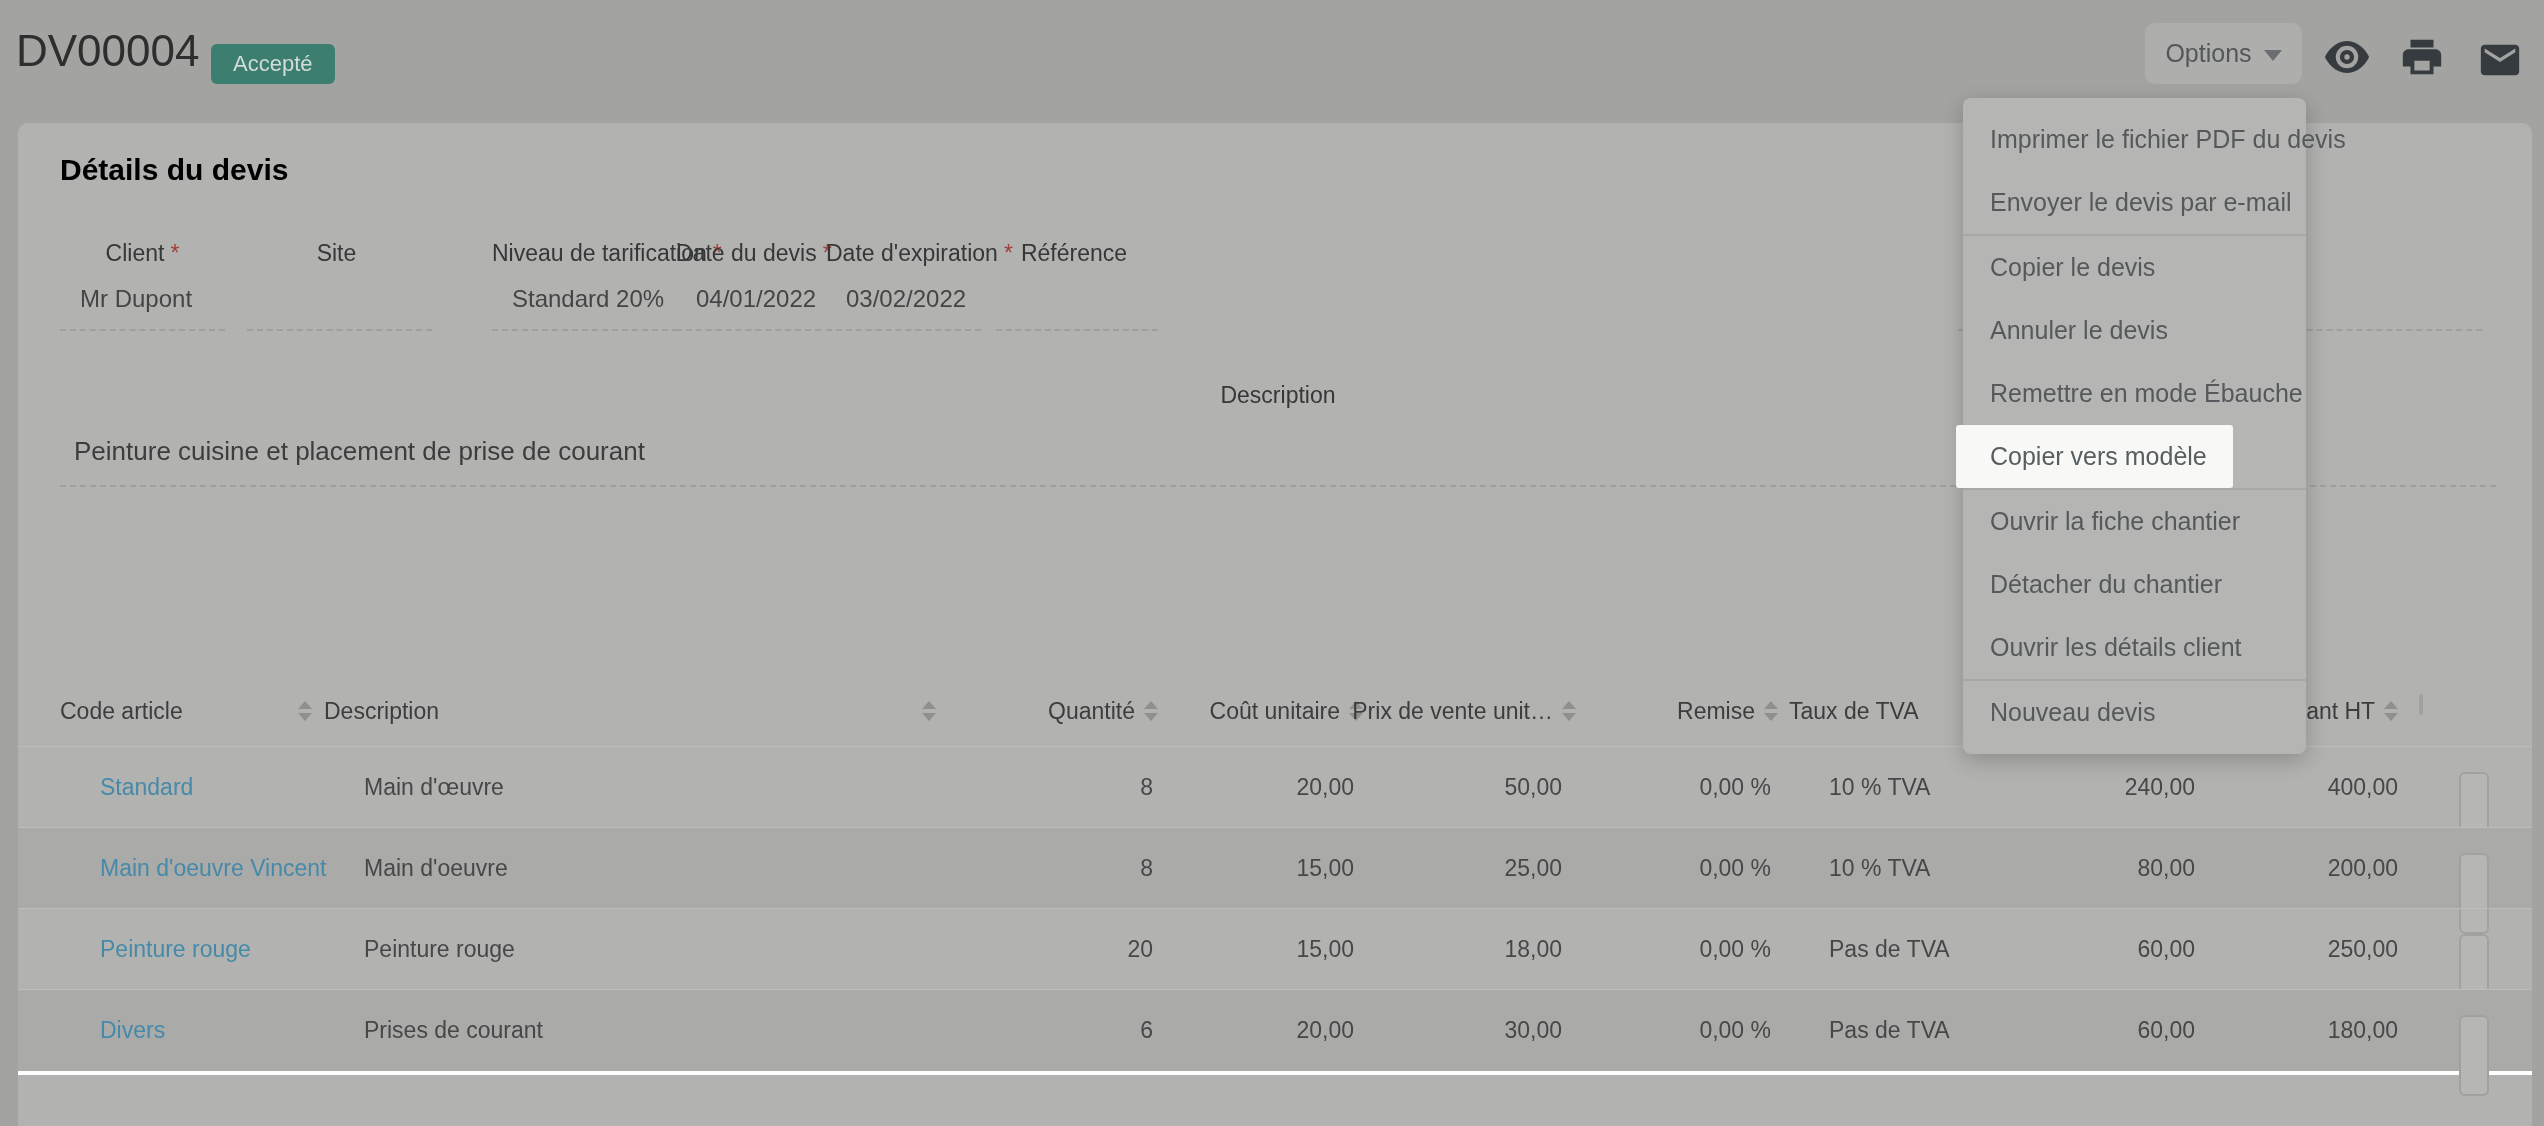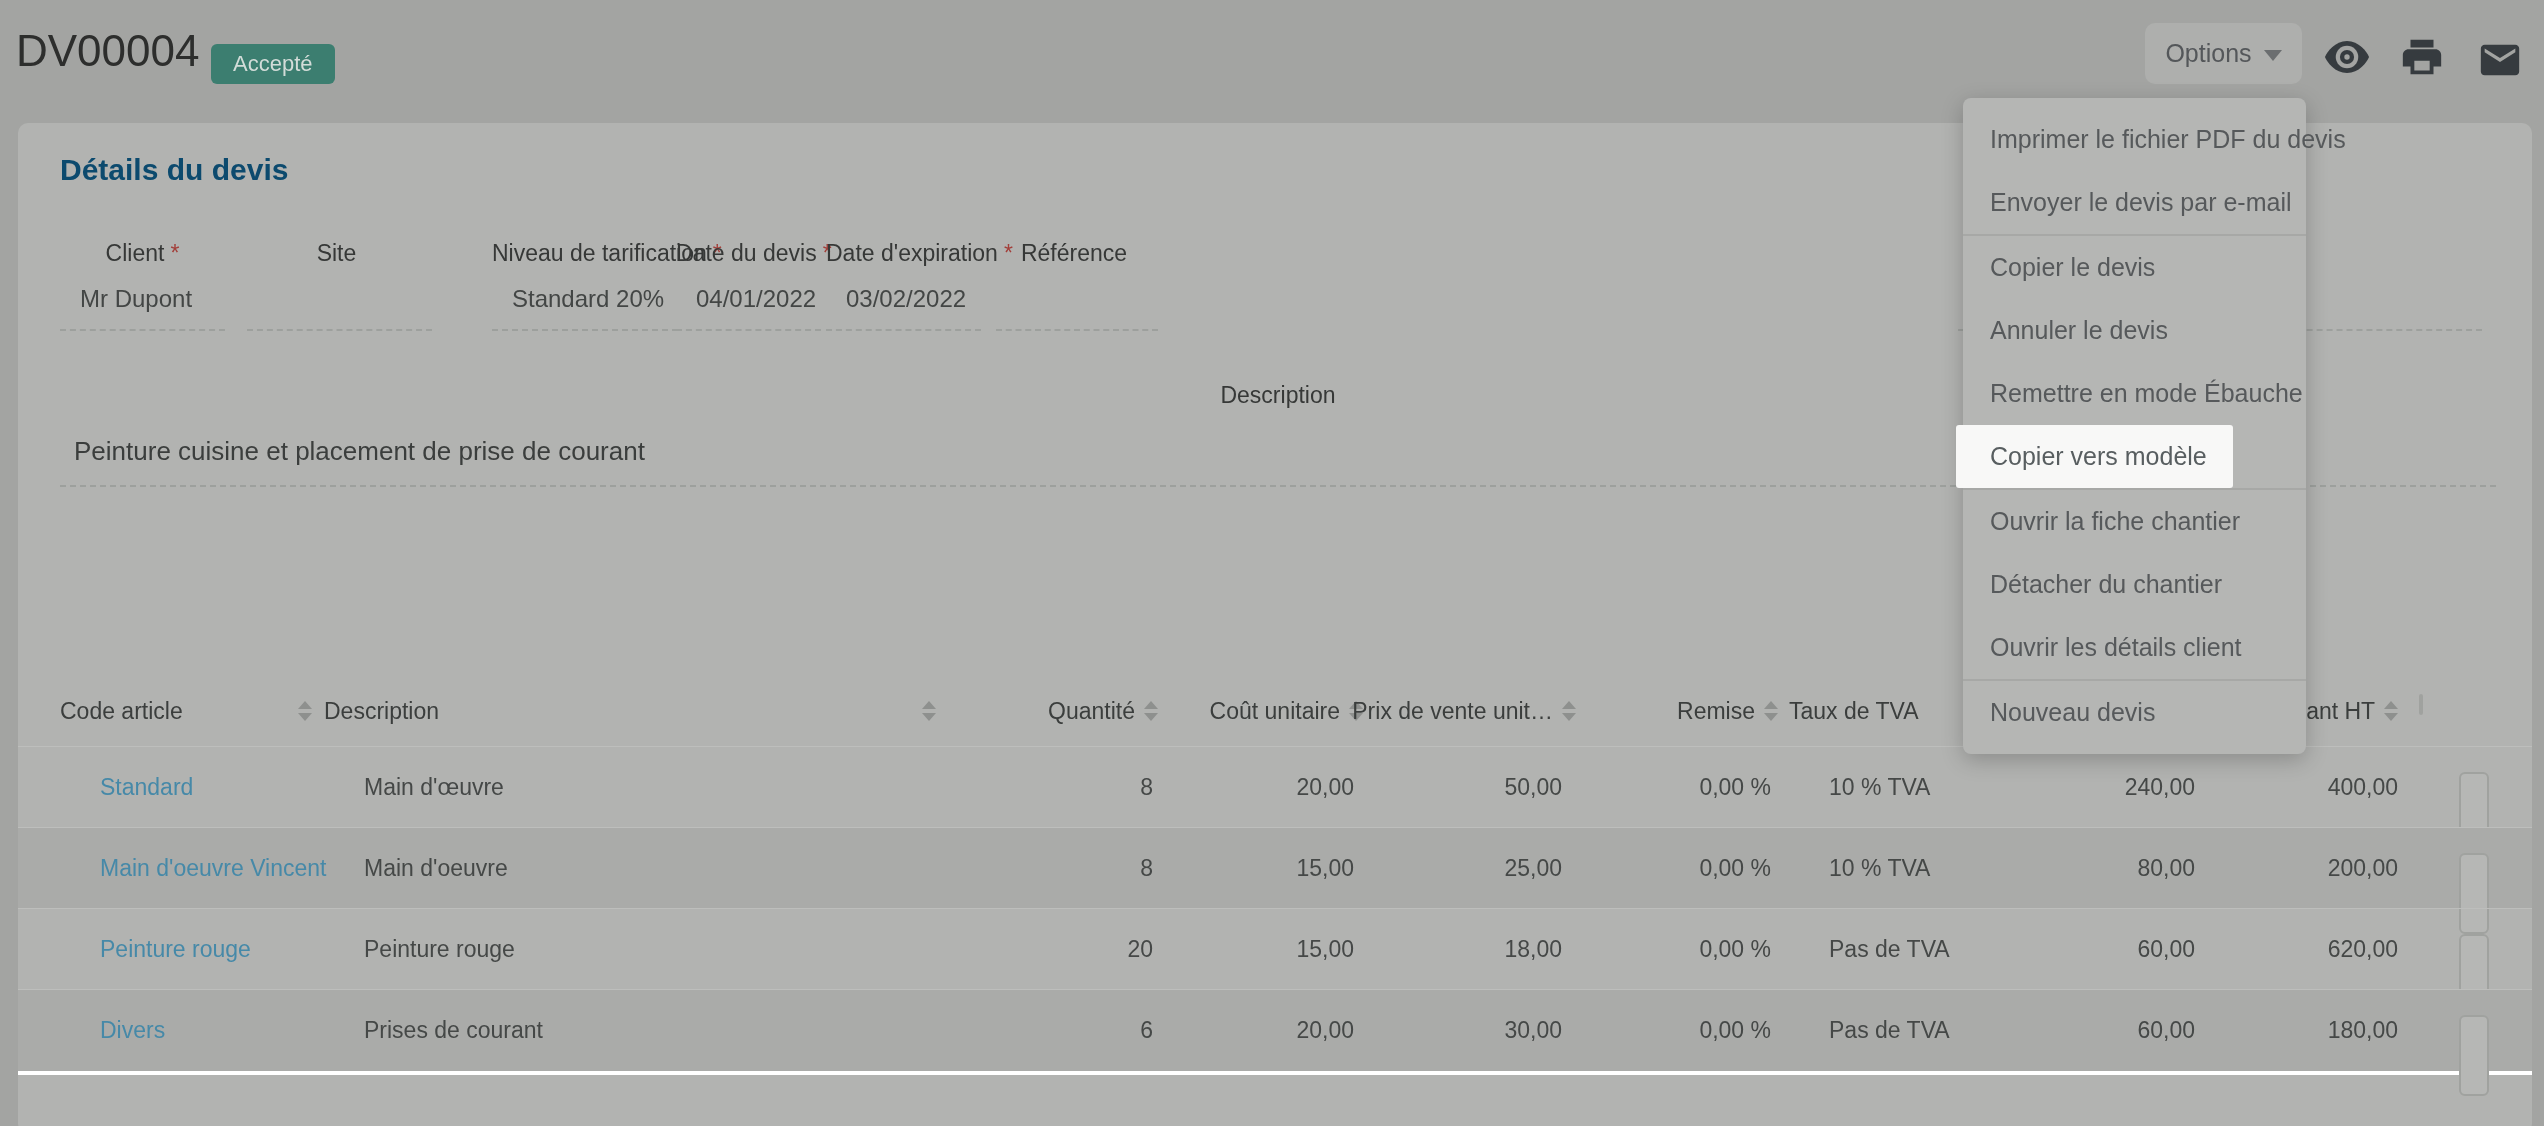--- a/index.html
+++ b/index.html
@@ -31,21 +31,21 @@
   }
   .icon-btn{position:absolute;background:none;border:none;padding:0;cursor:pointer;color:#363b3f;}
   .icon-btn svg{display:block;}
   
   .card{
     position:absolute;left:18px;top:123px;width:2514px;height:1010px;
     background:#b2b3b1;border-radius:10px;
   }
   .section-title{
     position:absolute;left:42px;top:30px;
-    font-size:30px;font-weight:700;color:#0c4a6e;
+    font-size:30px;font-weight:700;color:#000000;
   }
   
   .field{position:absolute;top:116px;}
   .flabel{font-size:23px;color:#363837;line-height:28px;white-space:nowrap;text-align:center;}
   .req{color:#a33f3a;margin-left:6px;}
   .fvalue{
     margin-top:17px;padding:0 0 15px 20px;min-height:30px;
     font-size:24px;color:#434645;line-height:30px;white-space:nowrap;
     border-bottom:2px dashed #9da09d;
   }
@@ -274,21 +274,21 @@
   </div>
   <div class="trow r2">
     <span class="cell c-code">Peinture rouge</span>
     <span class="cell c-desc">Peinture rouge</span>
     <span class="cell c-qty">20</span>
     <span class="cell c-cost">15,00</span>
     <span class="cell c-price">18,00</span>
     <span class="cell c-remise">0,00 %</span>
     <span class="cell c-tva">Pas de TVA</span>
     <span class="cell c-margin">60,00</span>
-    <span class="cell c-amount">620,00</span>
+    <span class="cell c-amount">250,00</span>
     <span class="checkbox c-check cell"></span>
   </div>
   <div class="trow r3 alt last">
     <span class="cell c-code">Divers</span>
     <span class="cell c-desc">Prises de courant</span>
     <span class="cell c-qty">6</span>
     <span class="cell c-cost">20,00</span>
     <span class="cell c-price">30,00</span>
     <span class="cell c-remise">0,00 %</span>
     <span class="cell c-tva">Pas de TVA</span>

